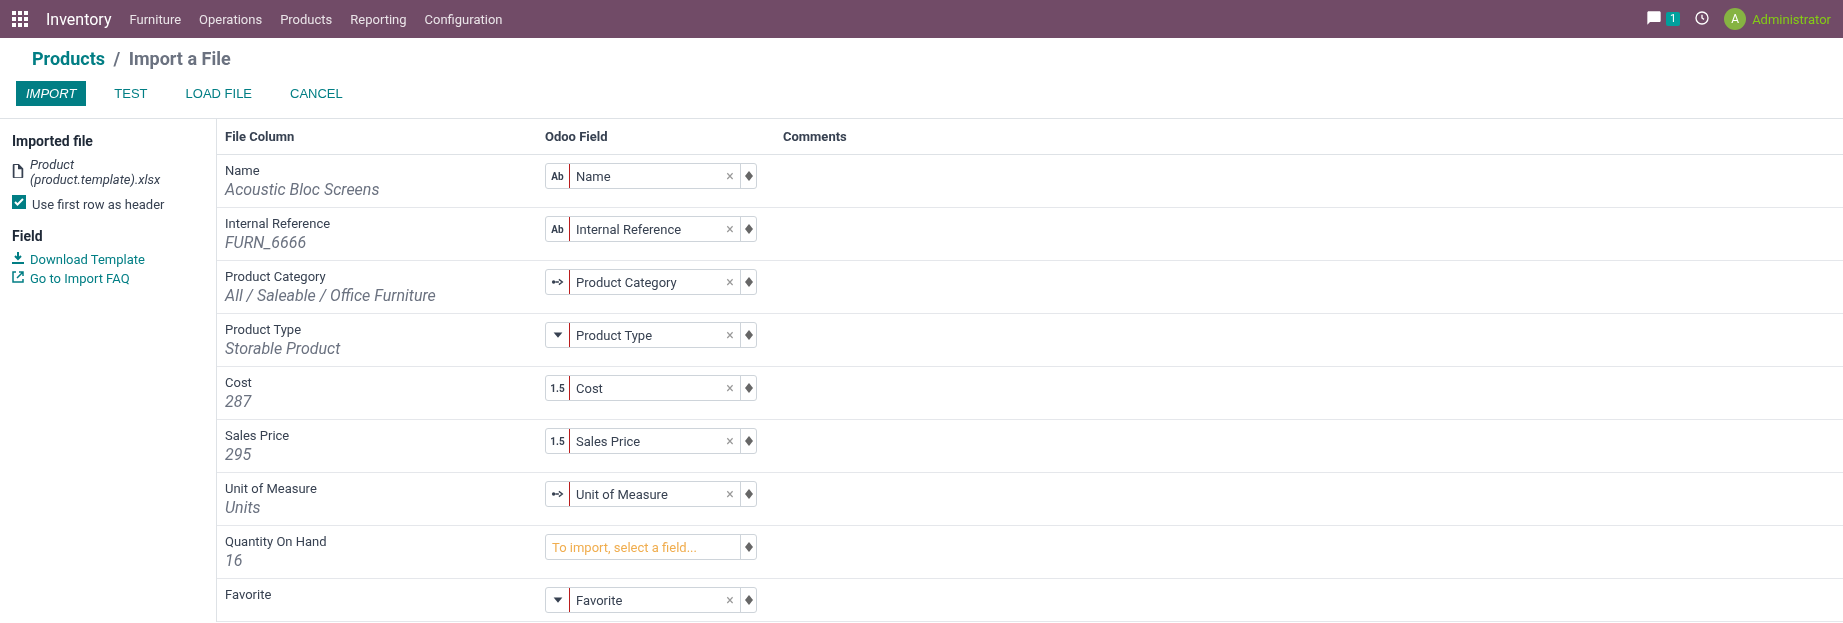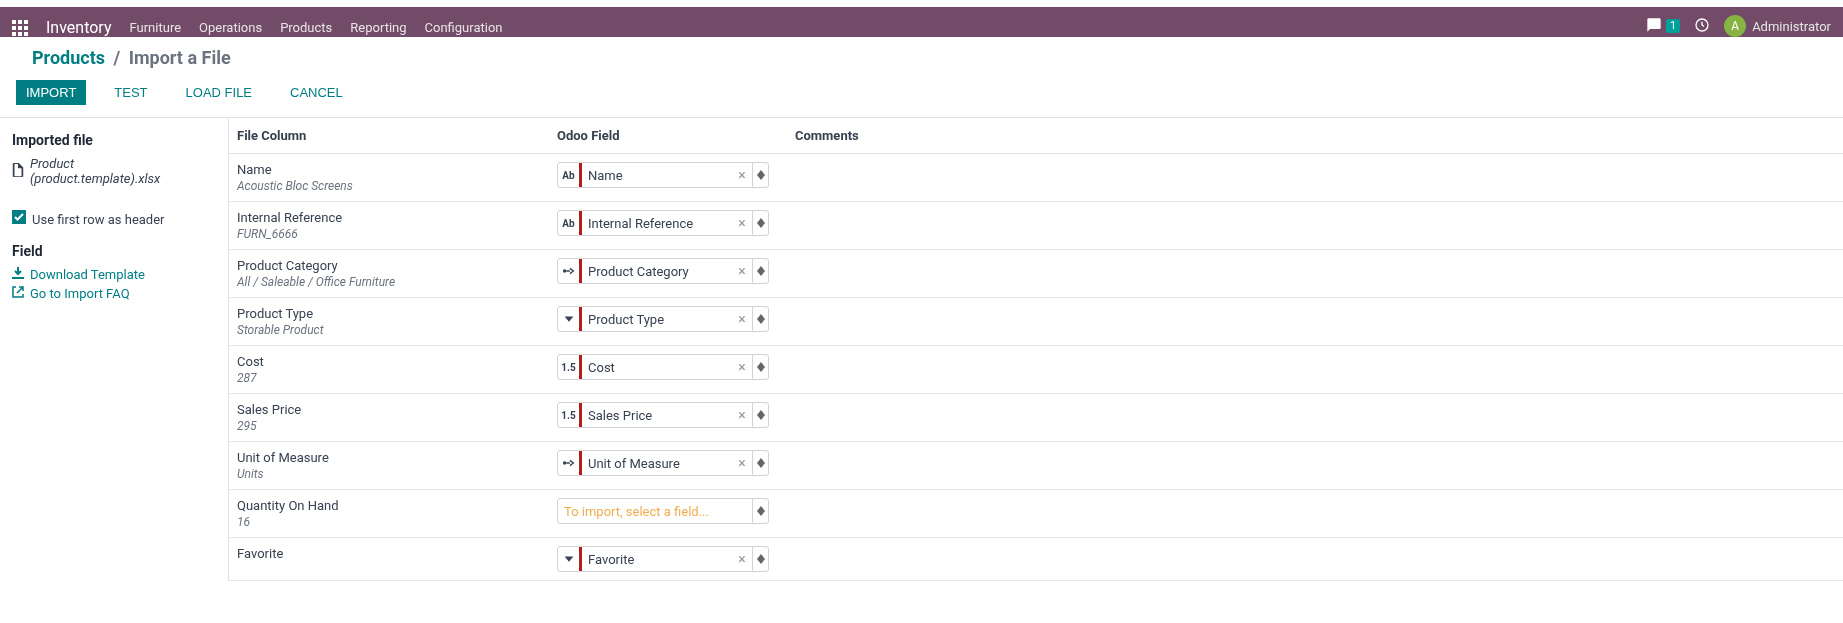--- a/index.html
+++ b/index.html
@@ -1,68 +1,68 @@
 <!DOCTYPE html>
 <html><head>
 <meta charset="utf-8">
 <style>
 * { margin: 0; padding: 0; box-sizing: border-box; }
 body { font-family: -apple-system, BlinkMacSystemFont, "Segoe UI", Roboto, "Helvetica Neue", Arial, sans-serif; font-size: 13px; color: #374151; background: #fff; }
 
 
-.topnav { background: #714B67; color: #fff; height: 30px; display: flex; align-items: flex-end; padding: 0 12px; margin-top: 7px; }
+.topnav { background: #714B67; color: #fff; height: 38px; display: flex; align-items: center; padding: 0 12px; }
 .topnav-left { display: flex; align-items: center; gap: 18px; }
 .apps-icon { width: 16px; height: 16px; display: inline-block; }
 .apps-icon svg { width: 16px; height: 16px; fill: #fff; }
 .app-name { font-size: 16px; font-weight: 400; color: #fff; }
 .nav-link { color: rgba(255,255,255,0.85); font-size: 13px; cursor: pointer; }
 .topnav-right { margin-left: auto; display: flex; align-items: center; gap: 14px; }
 .chat-wrap { display: flex; align-items: center; gap: 4px; cursor: pointer; }
 .chat-icon svg { width: 16px; height: 16px; fill: #fff; }
 .badge { background: #00A09D; color: #fff; font-size: 11px; padding: 0 4px; border-radius: 2px; line-height: 14px; }
 .clock-icon svg { width: 16px; height: 16px; fill: none; stroke: #fff; stroke-width: 2; }
 .avatar { width: 22px; height: 22px; border-radius: 50%; background: #86B342; color: #fff; display: flex; align-items: center; justify-content: center; font-size: 12px; }
-.user-name { color: #e5e5e5; font-size: 13px; }
+.user-name { color: #84cc16; font-size: 13px; }
 .user-wrap { display: flex; align-items: center; gap: 6px; cursor: pointer; }
 
 
 .breadcrumb-bar { padding: 10px 32px 8px; font-weight: bold; }
 .breadcrumb { font-size: 18px; }
 .breadcrumb a { color: #017E84; text-decoration: none; }
 .breadcrumb-sep { color: #6B7280; margin: 0 4px; }
 .breadcrumb-current { color: #6B7280; }
 
 .action-bar { padding: 4px 16px 12px; border-bottom: 1px solid #DEE2E6; display: flex; gap: 18px; align-items: center; }
 .btn { font-size: 13px; font-weight: 500; padding: 5px 10px; cursor: pointer; border: none; background: none; }
-.btn-primary { background: #017E84; color: #fff; text-transform: uppercase; }
+.btn-primary { background: #017E84; color: #fff; text-transform: uppercase; font-style: italic; }
 .btn-secondary { color: #017E84; text-transform: uppercase; background: none; }
 
 
-.main { display: flex; gap: 12px; }
+.main { display: flex; }
 .sidebar { width: 216px; padding: 14px 12px; }
 .sidebar h3 { font-size: 14px; font-weight: 700; color: #1F2937; margin-bottom: 8px; }
-.file-line { display: flex; align-items: center; gap: 6px; font-style: italic; color: #374151; margin-bottom: 24px; font-size: 13px; }
+.file-line { display: flex; align-items: center; gap: 6px; font-style: italic; color: #374151; margin-bottom: 8px; font-size: 13px; }
 .file-line svg { width: 12px; height: 14px; fill: #374151; }
 .check-line { display: flex; align-items: flex-end; gap: 6px; font-size: 13px; color: #374151; margin-bottom: 16px; cursor: pointer; }
 .check-line svg { width: 14px; height: 14px; }
 .help-link { display: flex; align-items: center; gap: 6px; color: #017E84; font-size: 13px; cursor: pointer; margin-bottom: 4px; }
 .help-link svg { width: 12px; height: 12px; fill: #017E84; }
 
 .content { flex: 1; border-left: 1px solid #DEE2E6; }
 .col-headers { display: flex; padding: 10px 8px; border-bottom: 1px solid #DEE2E6; font-weight: 700; font-size: 13px; color: #374151; }
 .col-file { width: 320px; }
 .col-odoo { width: 238px; }
 .col-comments { flex: 1; }
 
 .row { display: flex; padding: 8px 8px; border-bottom: 1px solid #E5E7EB; align-items: flex-start; }
 .row .col-file .lbl { font-weight: 400; font-size: 13px; color: #374151; }
-.row .col-file .sample { font-style: italic; font-size: 12px; color: #6B7280; margin-top: 2px; }
+.row .col-file .sample { font-style: italic; font-size: 16px; color: #6B7280; margin-top: 2px; }
 
 .field-select { display: flex; align-items: stretch; height: 26px; border: 1px solid #CED4DA; border-radius: 3px; width: 212px; background: #fff; }
-.field-type-icon { width: 24px; display: flex; align-items: center; justify-content: center; border-right: 3px solid #b91c1c; font-size: 10px; font-weight: 700; color: #374151; }
+.field-type-icon { width: 24px; display: flex; align-items: center; justify-content: center; border-right: 1px solid #b91c1c; font-size: 10px; font-weight: 700; color: #374151; }
 .field-type-icon svg { width: 14px; height: 14px; }
 .field-value { flex: 1; padding: 0 6px; display: flex; align-items: center; font-size: 13px; color: #374151; }
 .field-value.placeholder { color: #F0AD4E; }
 .field-clear { width: 20px; display: flex; align-items: center; justify-content: center; cursor: pointer; color: #999; font-size: 14px; }
 .field-spinner { width: 16px; display: flex; flex-direction: column; align-items: center; justify-content: center; border-left: 1px solid #CED4DA; cursor: pointer; }
 .field-spinner svg { width: 8px; height: 5px; }
 </style>
 </head>
 <body>
 

